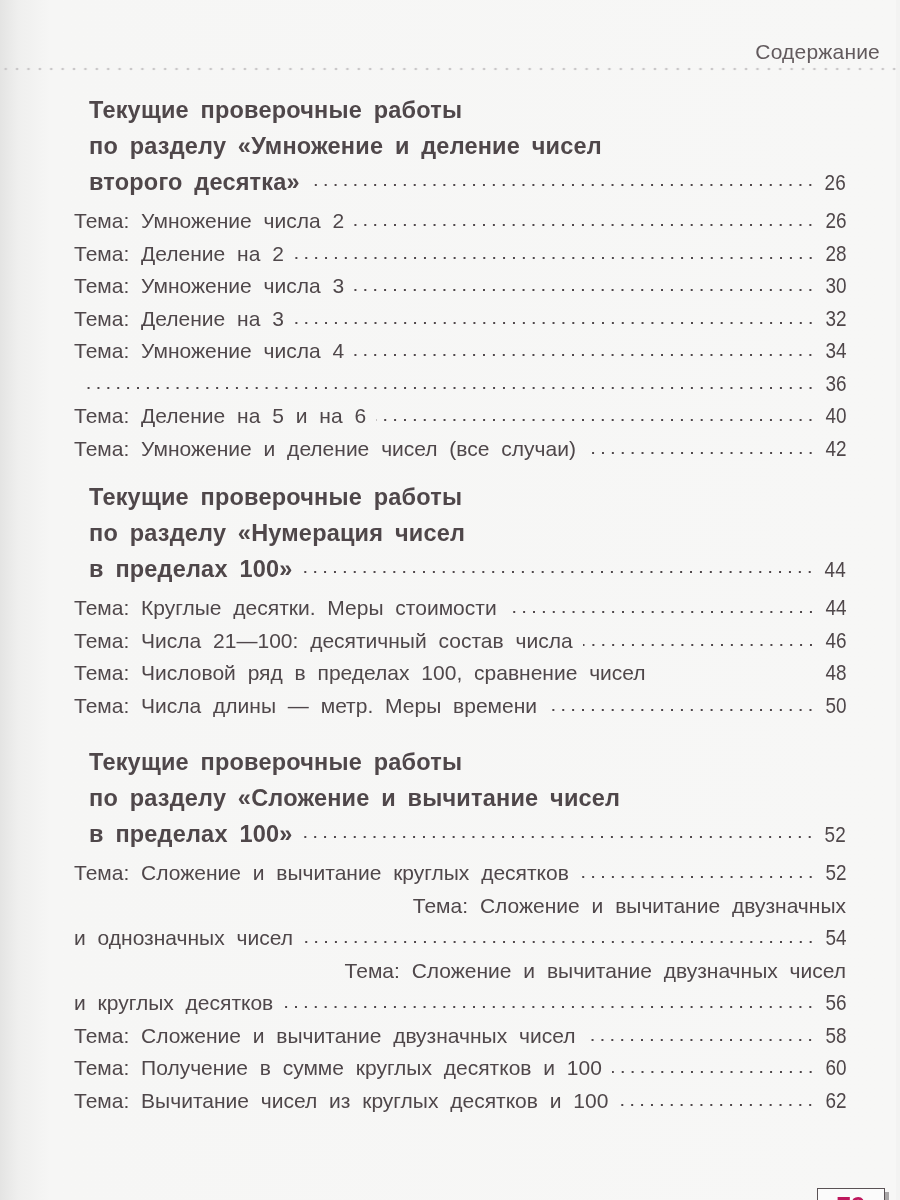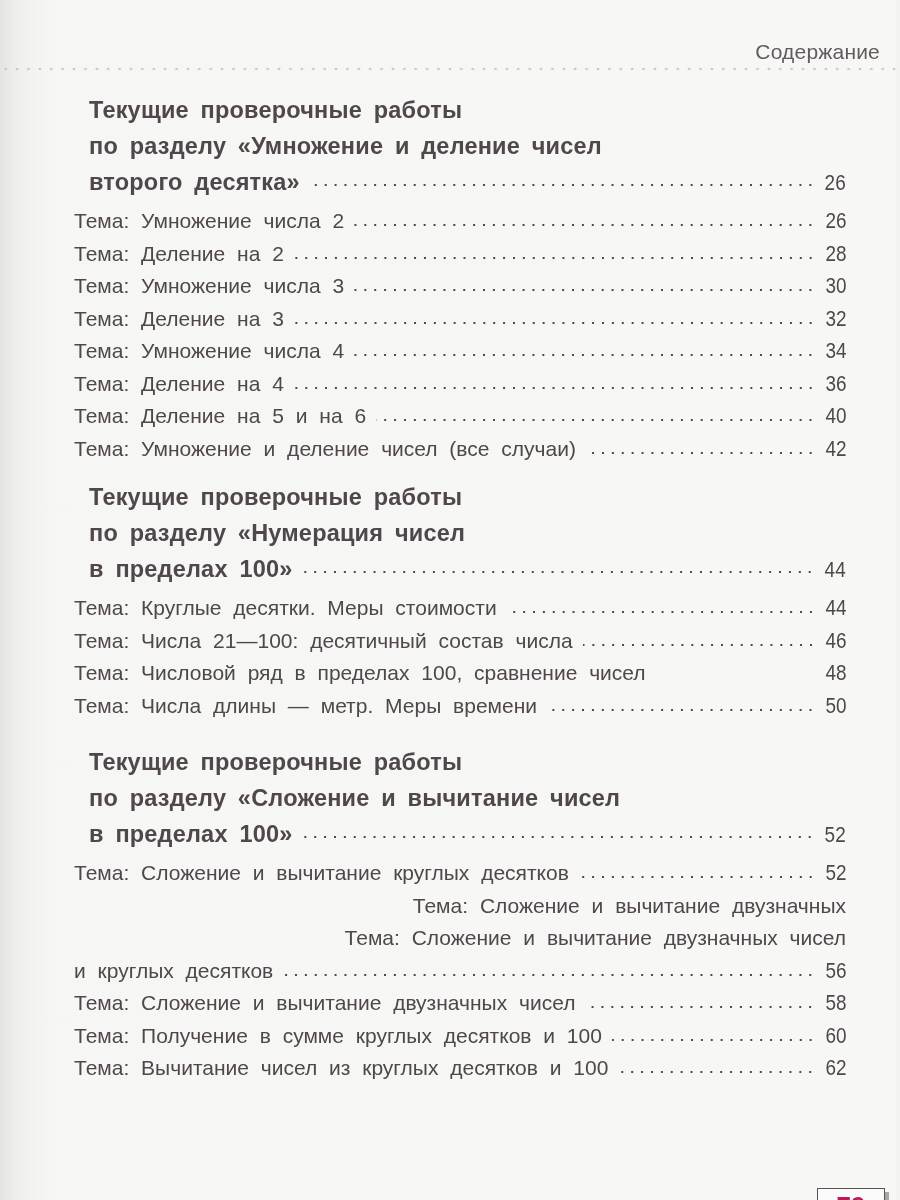--- a/index.html
+++ b/index.html
@@ -172,21 +172,20 @@
             <span class="text">Тема: Деление на 3</span>
             <span class="leader"></span>
             <span class="page-num">32</span>
           </div>
         <div class="row topic">
             <span class="text">Тема: Умножение числа 4</span>
             <span class="leader"></span>
             <span class="page-num">34</span>
           </div>
         <div class="row topic">
-            <span class="text">Тема: Деление на 4</span>
             <span class="leader"></span>
             <span class="page-num">36</span>
           </div>
         <div class="row topic">
             <span class="text">Тема: Деление на 5 и на 6</span>
             <span class="leader"></span>
             <span class="page-num">40</span>
           </div>
         <div class="row topic">
             <span class="text">Тема: Умножение и деление чисел (все случаи)</span>
@@ -242,20 +241,25 @@
       </div>
       <div class="topics">
         <div class="row topic">
             <span class="text">Тема: Сложение и вычитание круглых десятков</span>
             <span class="leader"></span>
             <span class="page-num">52</span>
           </div>
 
         <div class="topic">
           <span class="cont">Тема: Сложение и вычитание двузначных</span>
+          <div class="row">
+              <span class="text">и однозначных чисел</span>
+              <span class="leader"></span>
+              <span class="page-num">54</span>
+            </div>
         </div>
 
         <div class="topic">
           <span class="cont">Тема: Сложение и вычитание двузначных чисел</span>
           <div class="row">
               <span class="text">и круглых десятков</span>
               <span class="leader"></span>
               <span class="page-num">56</span>
             </div>
         </div>

